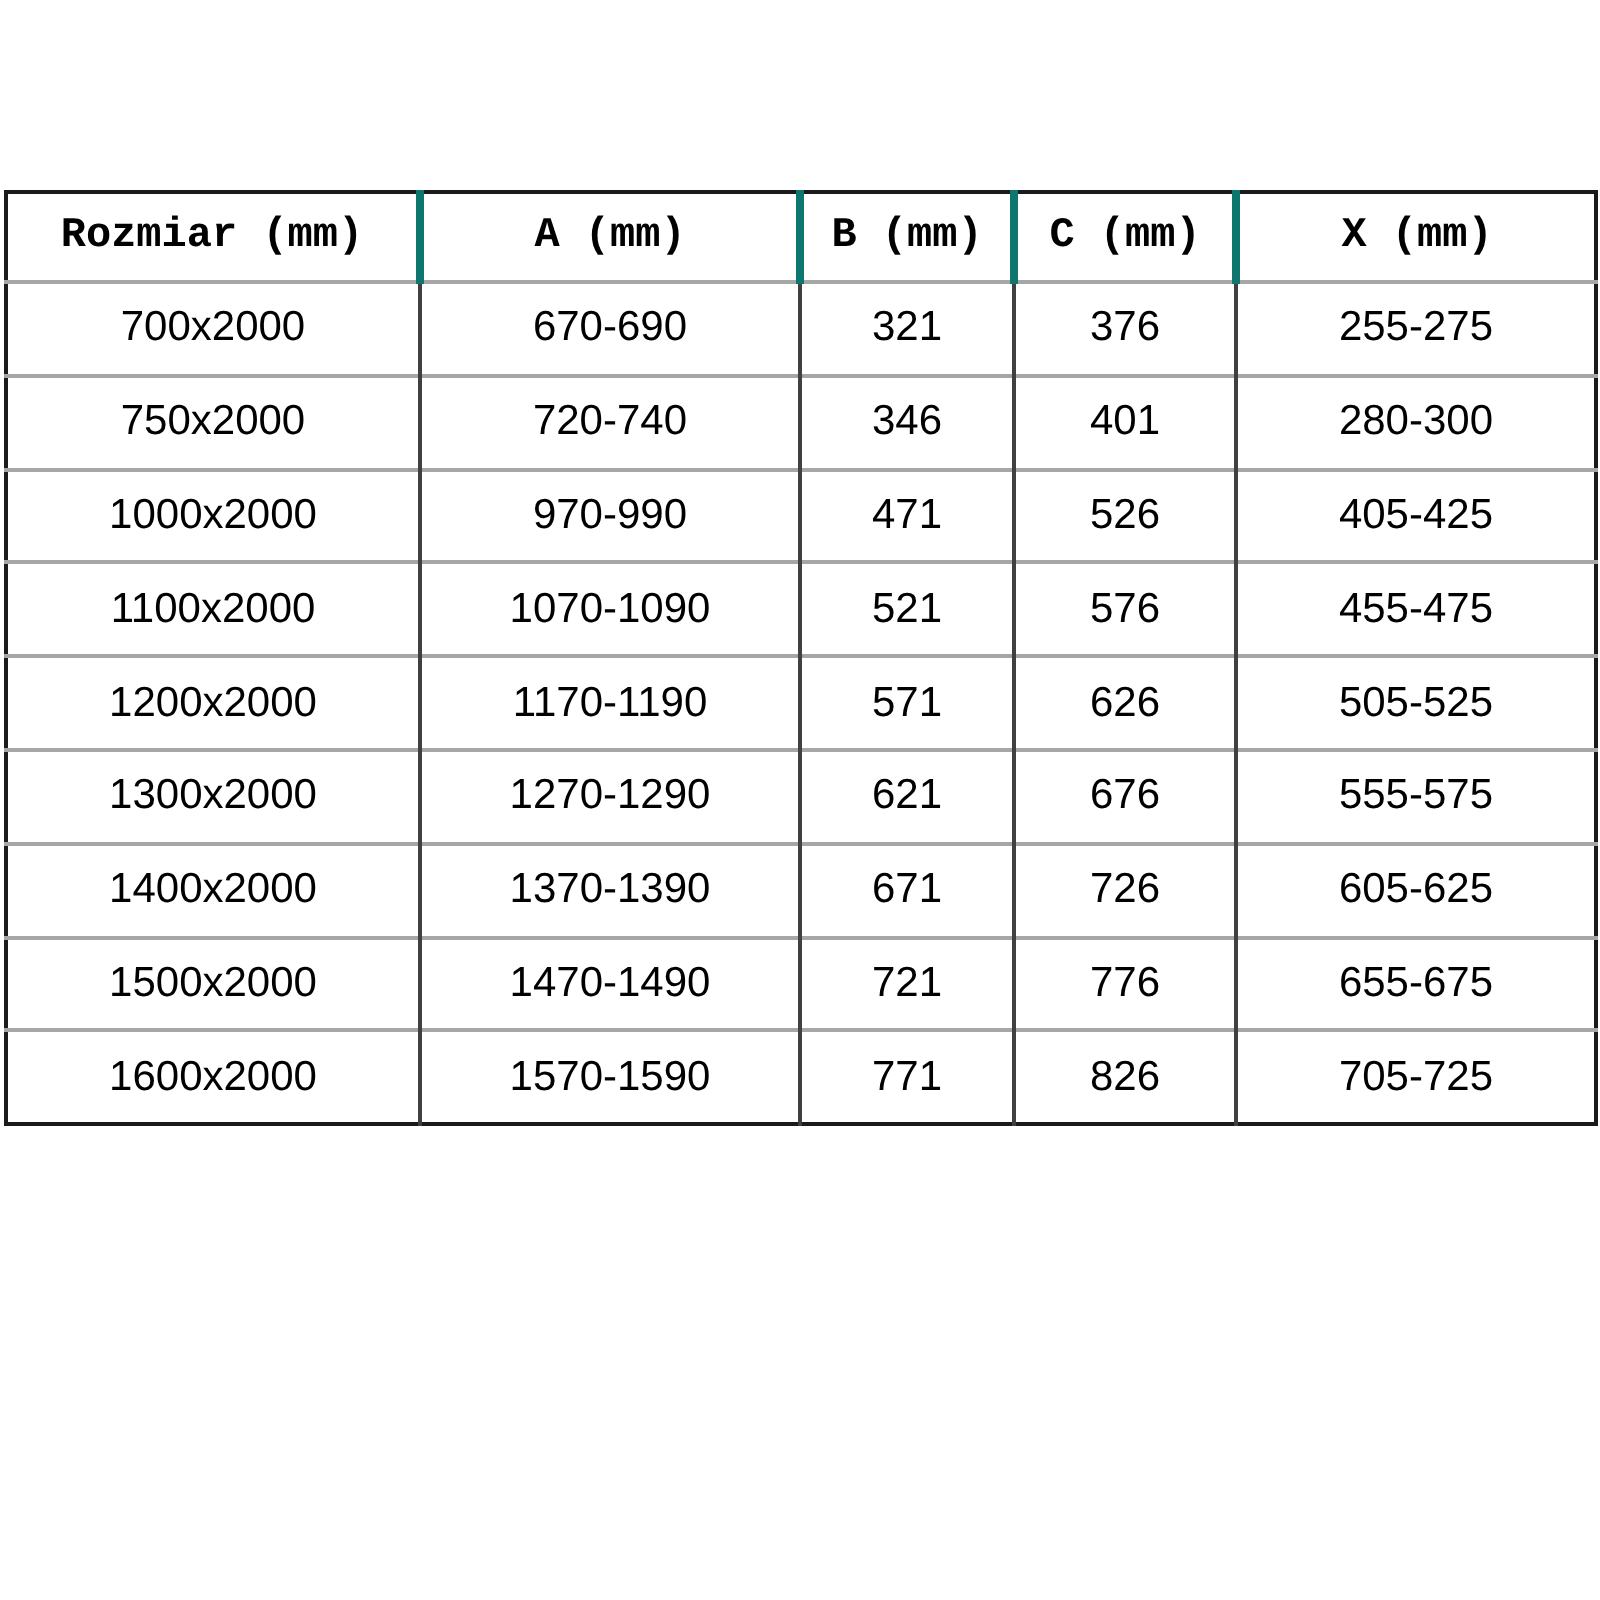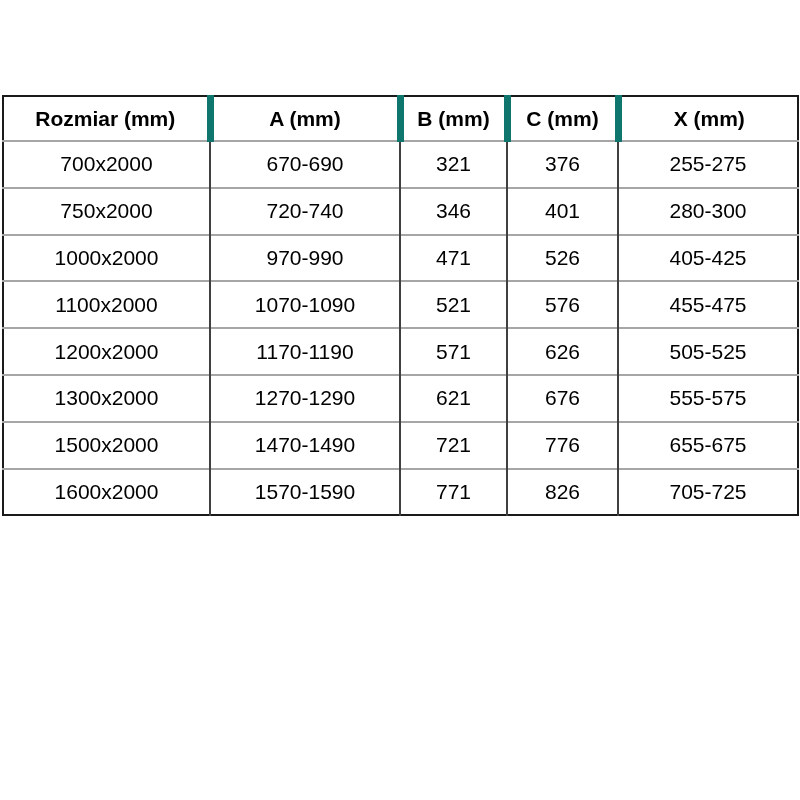--- a/index.html
+++ b/index.html
@@ -31,34 +31,34 @@
   table.size-table td {
     text-align: center;
     vertical-align: middle;
     padding: 0;
     overflow: hidden;
     white-space: nowrap;
   }
   table.size-table th {
     font-size: 21px;
     font-weight: bold;
-    border-left: 7px solid #0f766e;
+    border-left: 4px solid #0f766e;
     border-bottom: 2px solid #a6a6a6;
   }
   table.size-table td {
     font-size: 21px;
     font-weight: normal;
     border-left: 2px solid #404040;
     border-top: 2px solid #a6a6a6;
   }
   table.size-table th:first-child,
   table.size-table td:first-child {
     border-left: none;
   }
-  thead tr { height: 45px; }
+  thead tr { height: 45px; font-family: Liberation Mono, monospace; }
   tbody tr { height: 46.8px; }
 </style>
 </head>
 <body>
 
 <div class="page">
   <table class="size-table">
     <colgroup>
       <col style="width:207px">
       <col style="width:190px">
@@ -112,20 +112,27 @@
           <td>505-525</td>
         </tr>
         <tr>
           <td>1300x2000</td>
           <td>1270-1290</td>
           <td>621</td>
           <td>676</td>
           <td>555-575</td>
         </tr>
         <tr>
+          <td>1400x2000</td>
+          <td>1370-1390</td>
+          <td>671</td>
+          <td>726</td>
+          <td>605-625</td>
+        </tr>
+        <tr>
           <td>1500x2000</td>
           <td>1470-1490</td>
           <td>721</td>
           <td>776</td>
           <td>655-675</td>
         </tr>
         <tr>
           <td>1600x2000</td>
           <td>1570-1590</td>
           <td>771</td>

